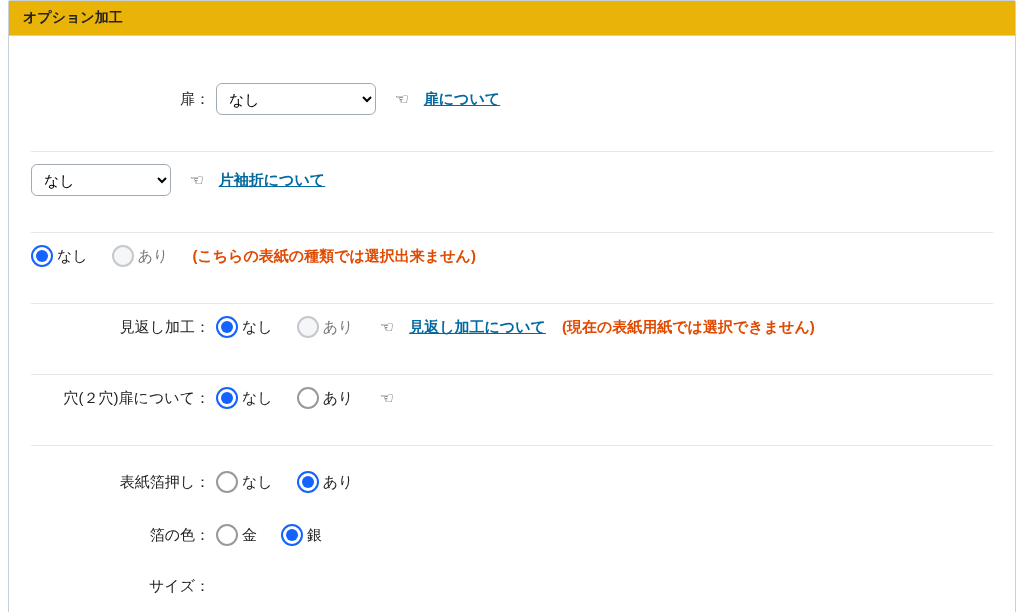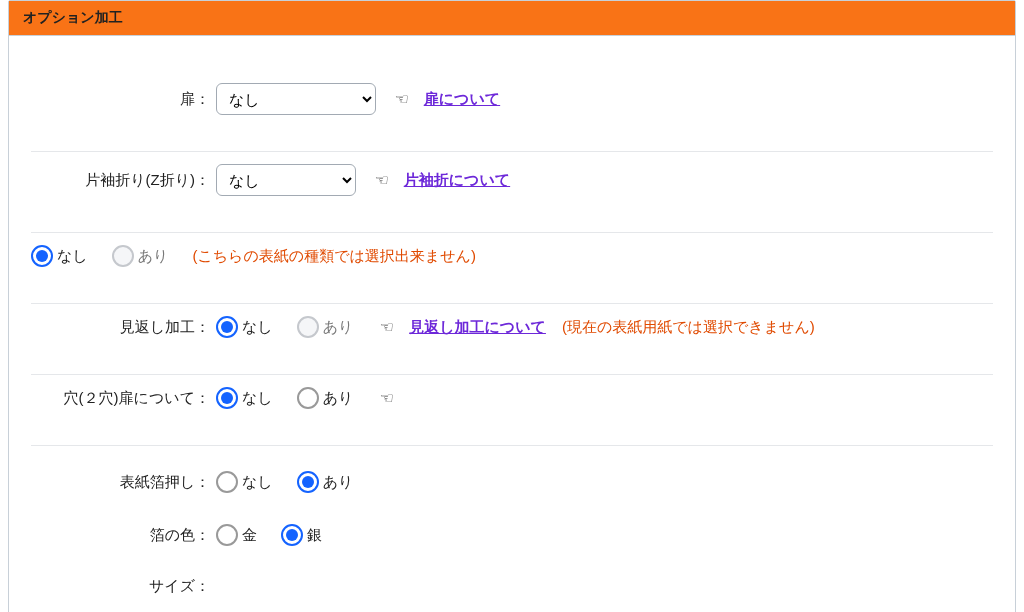--- a/index.html
+++ b/index.html
@@ -9,21 +9,21 @@
     font-size: 15px;
     color: #222;
     background: #fff;
   }
   .panel {
     border: 1px solid #c8d0d8;
     margin: 0 8px;
     border-radius: 2px;
   }
   .panel-header {
-    background: #f97316;
+    background: #eab308;
     border-bottom: 1px solid #c8d0d8;
     padding: 8px 14px;
     font-weight: bold;
     font-size: 14px;
   }
   .panel-body {
     padding: 10px 22px 20px 22px;
   }
 
   .sep-space {
@@ -72,24 +72,24 @@
 
   .point-icon {
     display:inline-block;
     transform: rotate(90deg) scaleX(-1);
     font-size:16px;
     line-height:1;
     margin: 0 2px 0 4px;
     color:#333;
   }
   a.info {
-    color: #6d28d9;
+    color: #0369a1;
     font-weight: bold;
   }
-  .warn { color: #e04a00; }
+  .warn { color: #e04a00; font-weight: bold; }
 
   
   .radio {
     display: inline-flex;
     align-items: center;
     gap: 4px;
     margin-right: 8px;
     cursor: pointer;
   }
   .rmark {
@@ -128,21 +128,20 @@
           <option>なし</option>
         </select>
         <span class="point-icon">☟</span>
         <a href="#" class="info">扉について</a>
       </div>
     </div>
 
     <div class="sep-space line"></div>
 
     <div class="row">
-      <div class="label-col">片袖折り(Z折り)：</div>
       <div class="ctrl-col">
         <select>
           <option>なし</option>
         </select>
         <span class="point-icon">☟</span>
         <a href="#" class="info">片袖折について</a>
       </div>
     </div>
 
     <div class="sep-space line"></div>

